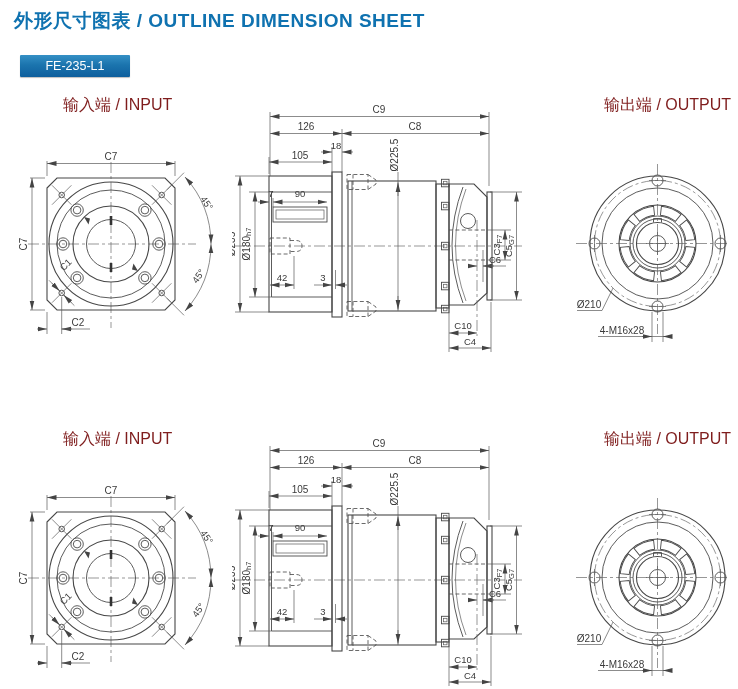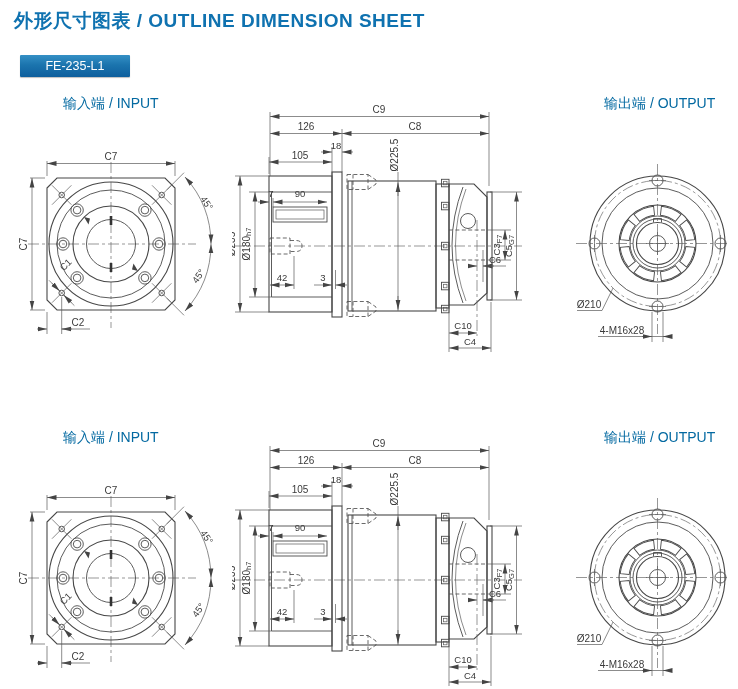--- a/index.html
+++ b/index.html
@@ -5,21 +5,21 @@
   html,body{margin:0;padding:0;background:#fff;}
   .page{position:relative;width:738px;height:689px;background:#ffffff;overflow:hidden;
         font-family:"Liberation Sans",sans-serif;}
   .title{position:absolute;left:14px;top:8px;font-size:19px;font-weight:bold;
          color:#0f72b0;letter-spacing:0.5px;white-space:nowrap;}
   .badge{position:absolute;left:20px;width:110px;height:22px;line-height:22px;
          text-align:center;color:#fff;font-size:12.5px;border-radius:1px;
          background:linear-gradient(180deg,#3490c5 0%,#1b74ae 45%,#0e5f9d 100%);
          box-shadow:0 1px 1px rgba(0,0,0,0.25);}
   .b1{top:55px}.b2{top:367px}
-  .vlabel{position:absolute;font-size:14px;color:#0369a1;white-space:nowrap;}
+  .vlabel{position:absolute;font-size:16px;color:#7f1d1d;white-space:nowrap;}
   .li1{left:63px;top:95px}.lo1{left:604px;top:95px}
   .li2{left:63px;top:429px}.lo2{left:604px;top:429px}
   .view{position:absolute;}
   .vi1{left:18px;top:148px}.vs1{left:232px;top:100px}.vo1{left:570px;top:150px}
   .vi2{left:18px;top:482px}.vs2{left:232px;top:434px}.vo2{left:570px;top:484px}
   
   .ol{stroke:#474747;stroke-width:1.1;fill:none}
   .o2{stroke:#4a4a4a;stroke-width:0.9;fill:none}
   .th{stroke:#5a5a5a;stroke-width:0.7;fill:none}
   .cl{stroke:#6a6a6a;stroke-width:0.7;fill:none;stroke-dasharray:11 3 3 3}

